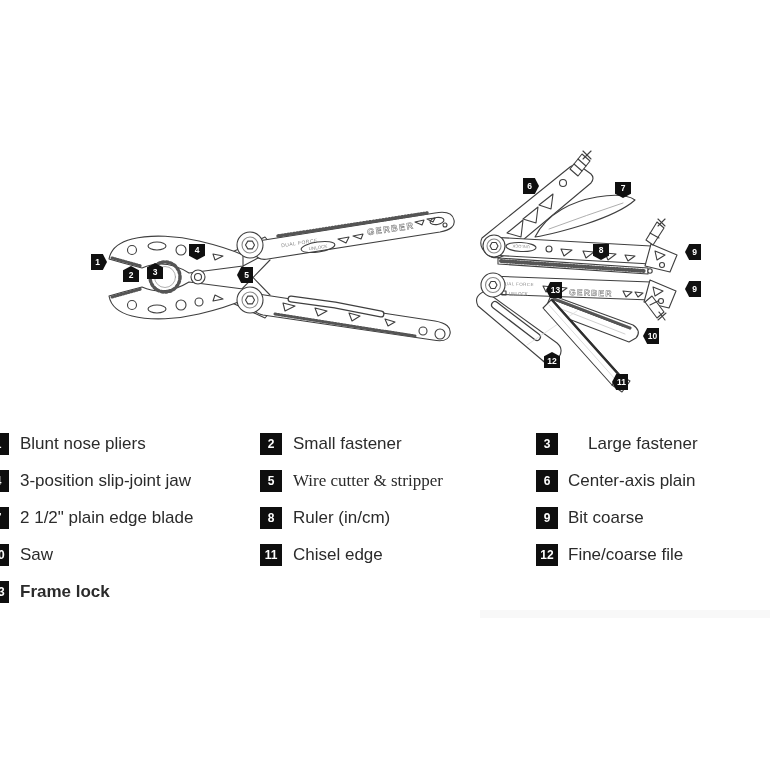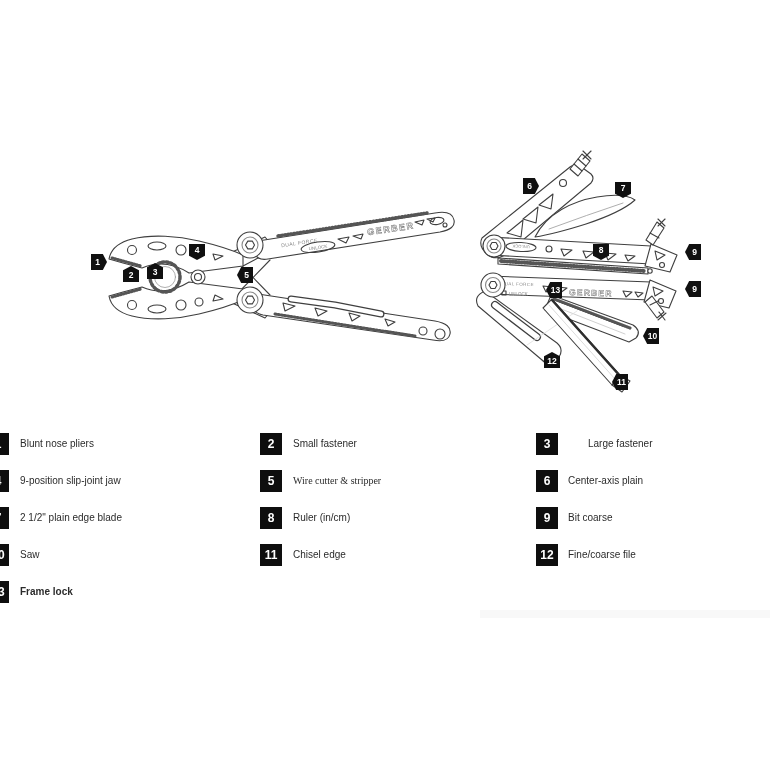--- a/index.html
+++ b/index.html
@@ -23,21 +23,21 @@
   .m-left{clip-path:polygon(0 50%,26% 0,100% 0,100% 100%,26% 100%);padding-left:3px;}
   .m-right{clip-path:polygon(0 0,74% 0,100% 50%,74% 100%,0 100%);padding-right:3px;}
 
   
   .legend-badge{
     position:absolute;width:22px;height:22px;background:#0e0e0e;color:#fff;
     font-weight:bold;font-size:12px;display:flex;align-items:center;justify-content:center;
     z-index:4;
   }
   .legend-label{
-    position:absolute;height:22px;line-height:22px;font-size:10px;color:#2b2b2b;
+    position:absolute;height:22px;line-height:22px;font-size:17px;color:#2b2b2b;
     white-space:nowrap;z-index:4;
   }
   .faint-strip{
     position:absolute;left:480px;top:610px;width:290px;height:8px;background:#f8f8f8;
   }
 </style>
 </head>
 <body>
 
 <div class="stage">
@@ -231,21 +231,21 @@
   <div class="marker m-left" style="left:643px;top:328px;">10</div>
   <div class="marker m-left" style="left:612px;top:374px;">11</div>
   <div class="marker m-up" style="left:544px;top:352px;">12</div>
   <div class="marker m-left" style="left:546px;top:282px;">13</div>
 
   <div>
 
     <div class="legend-badge" style="left:-13px;top:433px;">1</div>
     <div class="legend-label" style="left:20px;top:433px;">Blunt nose pliers</div>
     <div class="legend-badge" style="left:-13px;top:470px;">4</div>
-    <div class="legend-label" style="left:20px;top:470px;">9-position slip-joint jaw</div>
+    <div class="legend-label" style="left:20px;top:470px;">3-position slip-joint jaw</div>
     <div class="legend-badge" style="left:-13px;top:507px;">7</div>
     <div class="legend-label" style="left:20px;top:507px;">2 1/2" plain edge blade</div>
     <div class="legend-badge" style="left:-13px;top:544px;">10</div>
     <div class="legend-label" style="left:20px;top:544px;">Saw</div>
     <div class="legend-badge" style="left:-13px;top:581px;">13</div>
     <div class="legend-label" style="left:20px;top:581px;font-weight:bold;">Frame lock</div>
 
     <div class="legend-badge" style="left:260px;top:433px;">2</div>
     <div class="legend-label" style="left:293px;top:433px;">Small fastener</div>
     <div class="legend-badge" style="left:260px;top:470px;">5</div>

